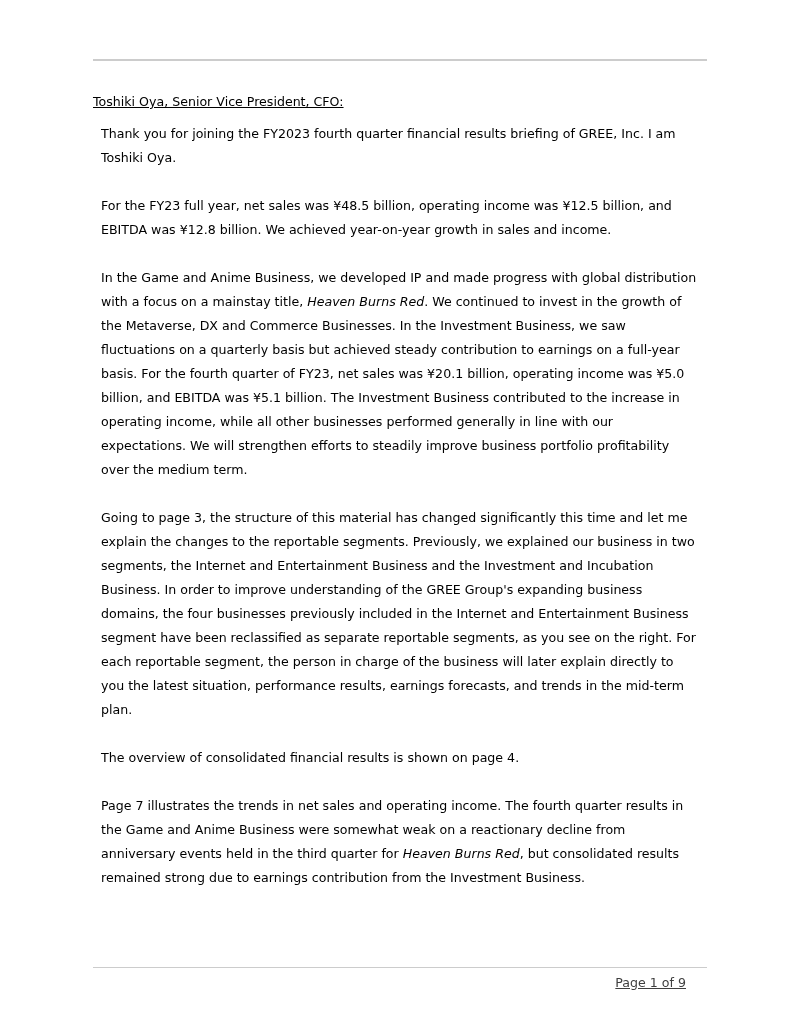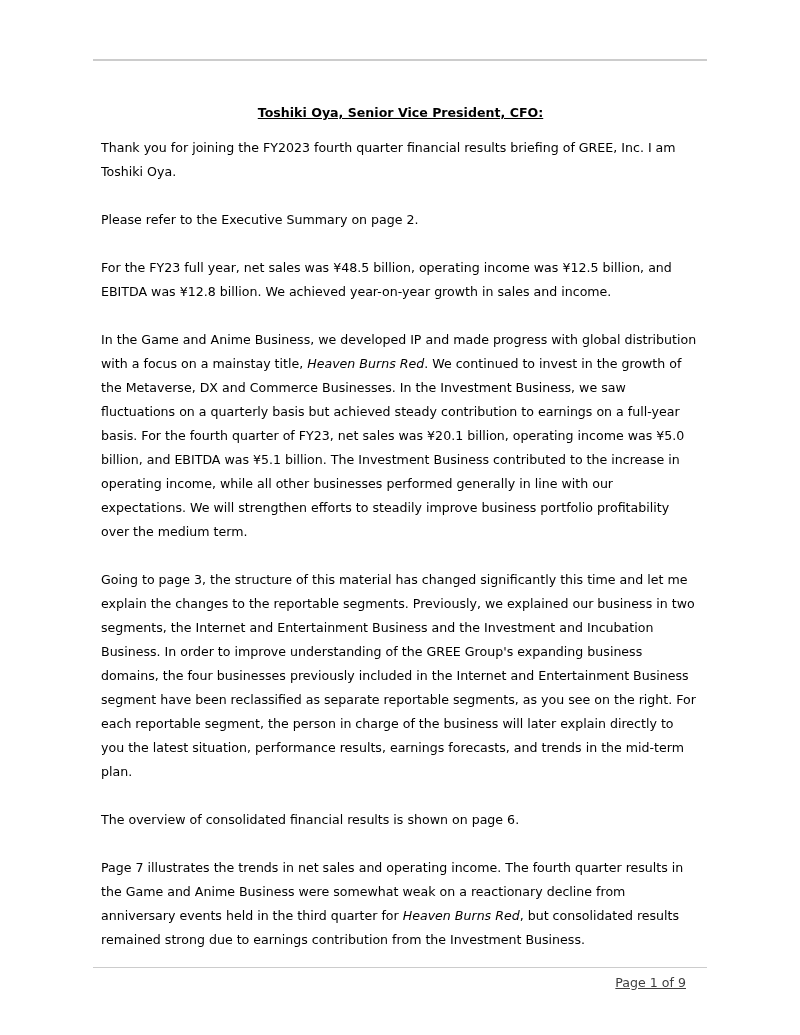--- a/index.html
+++ b/index.html
@@ -39,26 +39,25 @@
   }
   .content {
     position: absolute;
     left: 93px;
     top: 90px;
     width: 615px;
     font-size: 12.6px;
     line-height: 24px;
   }
   .heading {
-    margin: 11px;
+    margin: 0;
     font-size: 12.6px;
     line-height: 24px;
-    font-weight: bold;
+    font-weight: normal;
     text-decoration: underline;
-    text-align: center;
   }
   .para {
     margin: 8px;
   }
   .para + .para {
     margin-top: 24px;
   }
   .italic {
     font-style: italic;
   }
@@ -76,25 +75,24 @@
 <body>
 
 <div class="page">
 
   <div class="rule rule-top"></div>
 
   <div class="content">
     <p class="heading">Toshiki Oya, Senior Vice President, CFO:</p>
     <div id="document-body">
         <p class="para"><span>Thank you for joining the FY2023 fourth quarter financial results briefing of GREE, Inc. I am Toshiki Oya.</span></p>
-        <p class="para"><span>Please refer to the Executive Summary on page 2.</span></p>
         <p class="para"><span>For the FY23 full year, net sales was ¥48.5 billion, operating income was ¥12.5 billion, and EBITDA was ¥12.8 billion. We achieved year-on-year growth in sales and income.</span></p>
         <p class="para"><span>In the Game and Anime Business, we developed IP and made progress with global distribution with a focus on a mainstay title, </span><span class="italic">Heaven Burns Red</span><span>. We continued to invest in the growth of the Metaverse, DX and Commerce Businesses. In the Investment Business, we saw fluctuations on a quarterly basis but achieved steady contribution to earnings on a full-year basis. For the fourth quarter of FY23, net sales was ¥20.1 billion, operating income was ¥5.0 billion, and EBITDA was ¥5.1 billion. The Investment Business contributed to the increase in operating income, while all other businesses performed generally in line with our expectations. We will strengthen efforts to steadily improve business portfolio profitability over the medium term.</span></p>
         <p class="para"><span>Going to page 3, the structure of this material has changed significantly this time and let me explain the changes to the reportable segments. Previously, we explained our business in two segments, the Internet and Entertainment Business and the Investment and Incubation Business. In order to improve understanding of the GREE Group's expanding business domains, the four businesses previously included in the Internet and Entertainment Business segment have been reclassified as separate reportable segments, as you see on the right. For each reportable segment, the person in charge of the business will later explain directly to you the latest situation, performance results, earnings forecasts, and trends in the mid-term plan.</span></p>
-        <p class="para"><span>The overview of consolidated financial results is shown on page 6.</span></p>
+        <p class="para"><span>The overview of consolidated financial results is shown on page 4.</span></p>
         <p class="para"><span>Page 7 illustrates the trends in net sales and operating income. The fourth quarter results in the Game and Anime Business were somewhat weak on a reactionary decline from anniversary events held in the third quarter for </span><span class="italic">Heaven Burns Red</span><span>, but consolidated results remained strong due to earnings contribution from the Investment Business.</span></p>
       </div>
   </div>
 
   <div class="rule rule-bottom"></div>
 
   <div class="footer-page">Page 1 of 9</div>
 
 </div>
 

